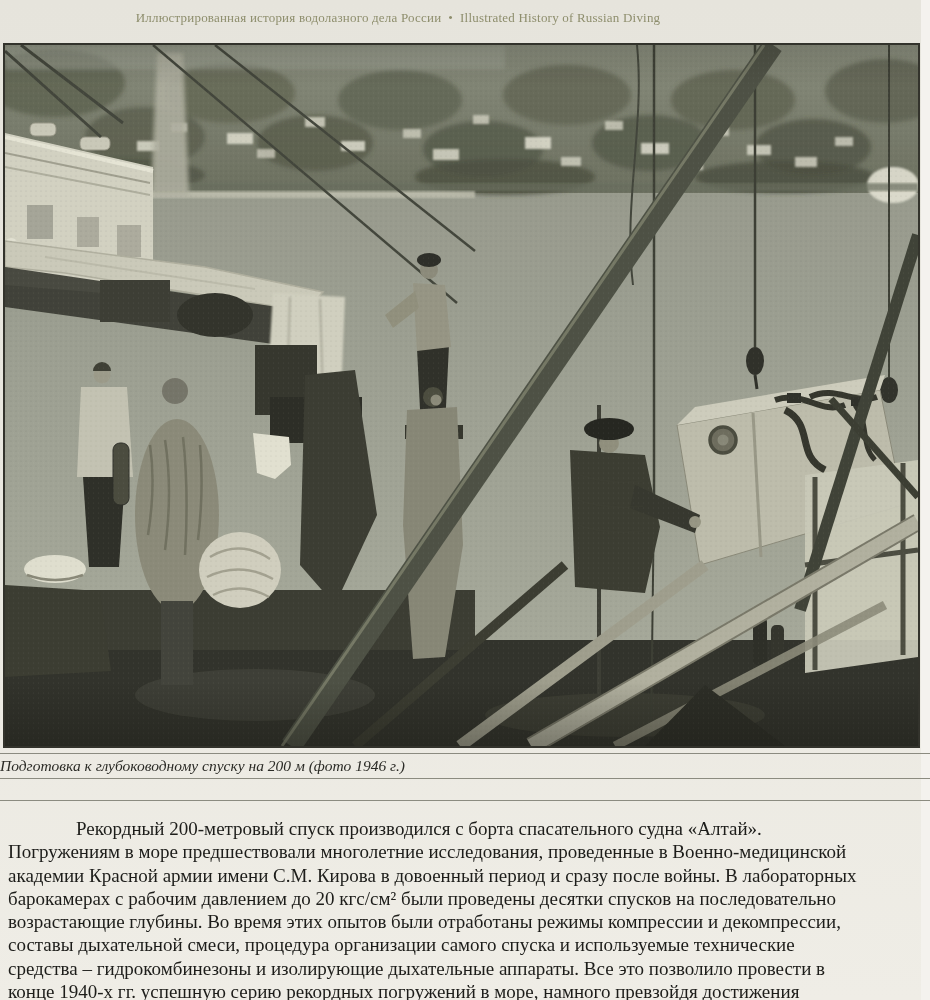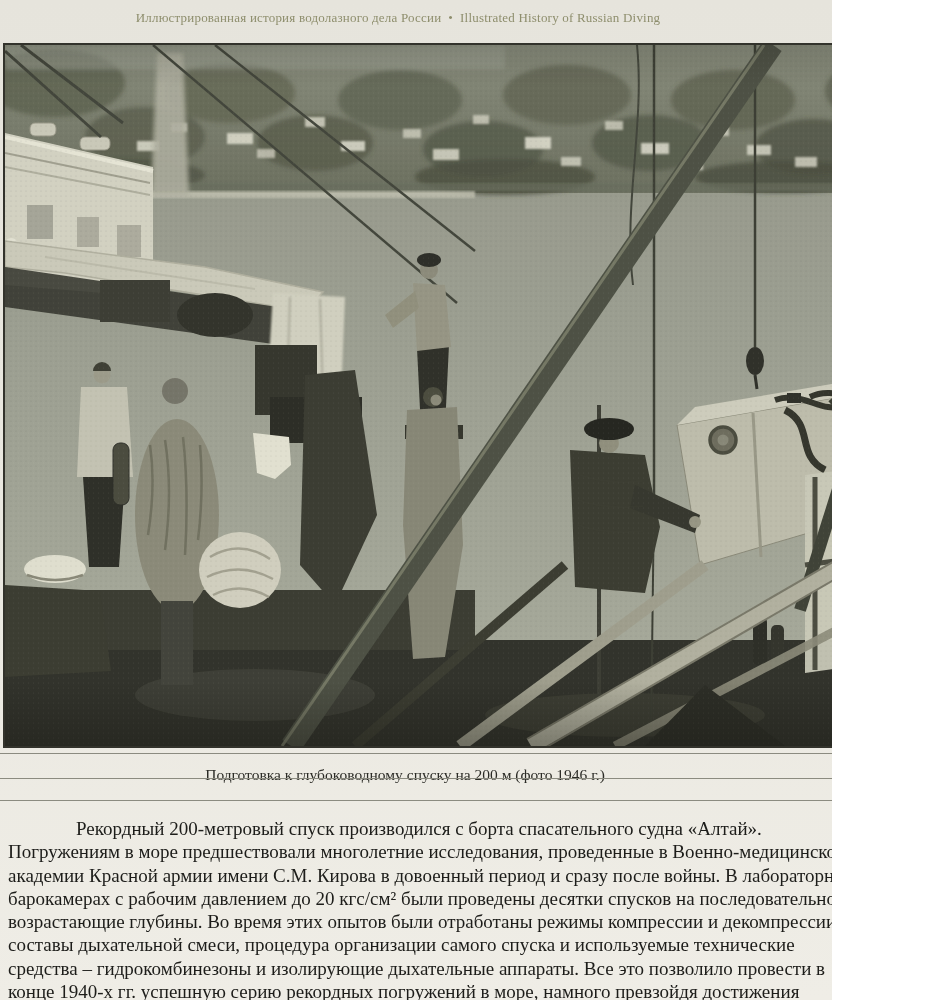--- a/index.html
+++ b/index.html
@@ -1,18 +1,18 @@
 <!DOCTYPE html>
 <html lang="ru"><head>
 <meta charset="utf-8">
 <style>
   html,body{margin:0;padding:0;}
   .page{
     position:relative;
-    width:832px;height:1000px;
+    width:930px;height:1000px;
     background:linear-gradient(180deg,#e6e4dc 0%,#e9e7df 40%,#efede6 100%);
     font-family:"Liberation Serif","DejaVu Serif",serif;
     overflow:hidden;
   }
   .right-strip{
     position:absolute;left:921px;top:0;width:9px;height:1000px;
     background:#f4f2ee;
   }
   .running-head{
     position:absolute;top:10px;left:0;width:796px;
@@ -30,23 +30,22 @@
   .photo-frame svg{display:block;width:913px;height:701px;}
   .rule{
     position:absolute;left:0;width:930px;height:1px;
     background:#8b8b80;
   }
   .rule.r1{top:753px;}
   .rule.r2{top:778px;}
   .rule.r3{top:800px;}
   .caption{
     position:absolute;left:0;width:810px;
-    text-align:center;
+    text-align:left;font-style:italic;
     color:#2b2b26;
-    margin-top:9px;
   }
   .caption.ru{top:756px;font-size:15.5px;line-height:20px;}
   .caption.en{top:780px;font-size:15px;line-height:19px;color:#34342e;}
   .body-text{
     position:absolute;left:8px;top:817px;width:849px;
     font-size:19px;line-height:23.3px;
     color:#1d1d1a;
     text-align:left;
     text-indent:68px;
   }

